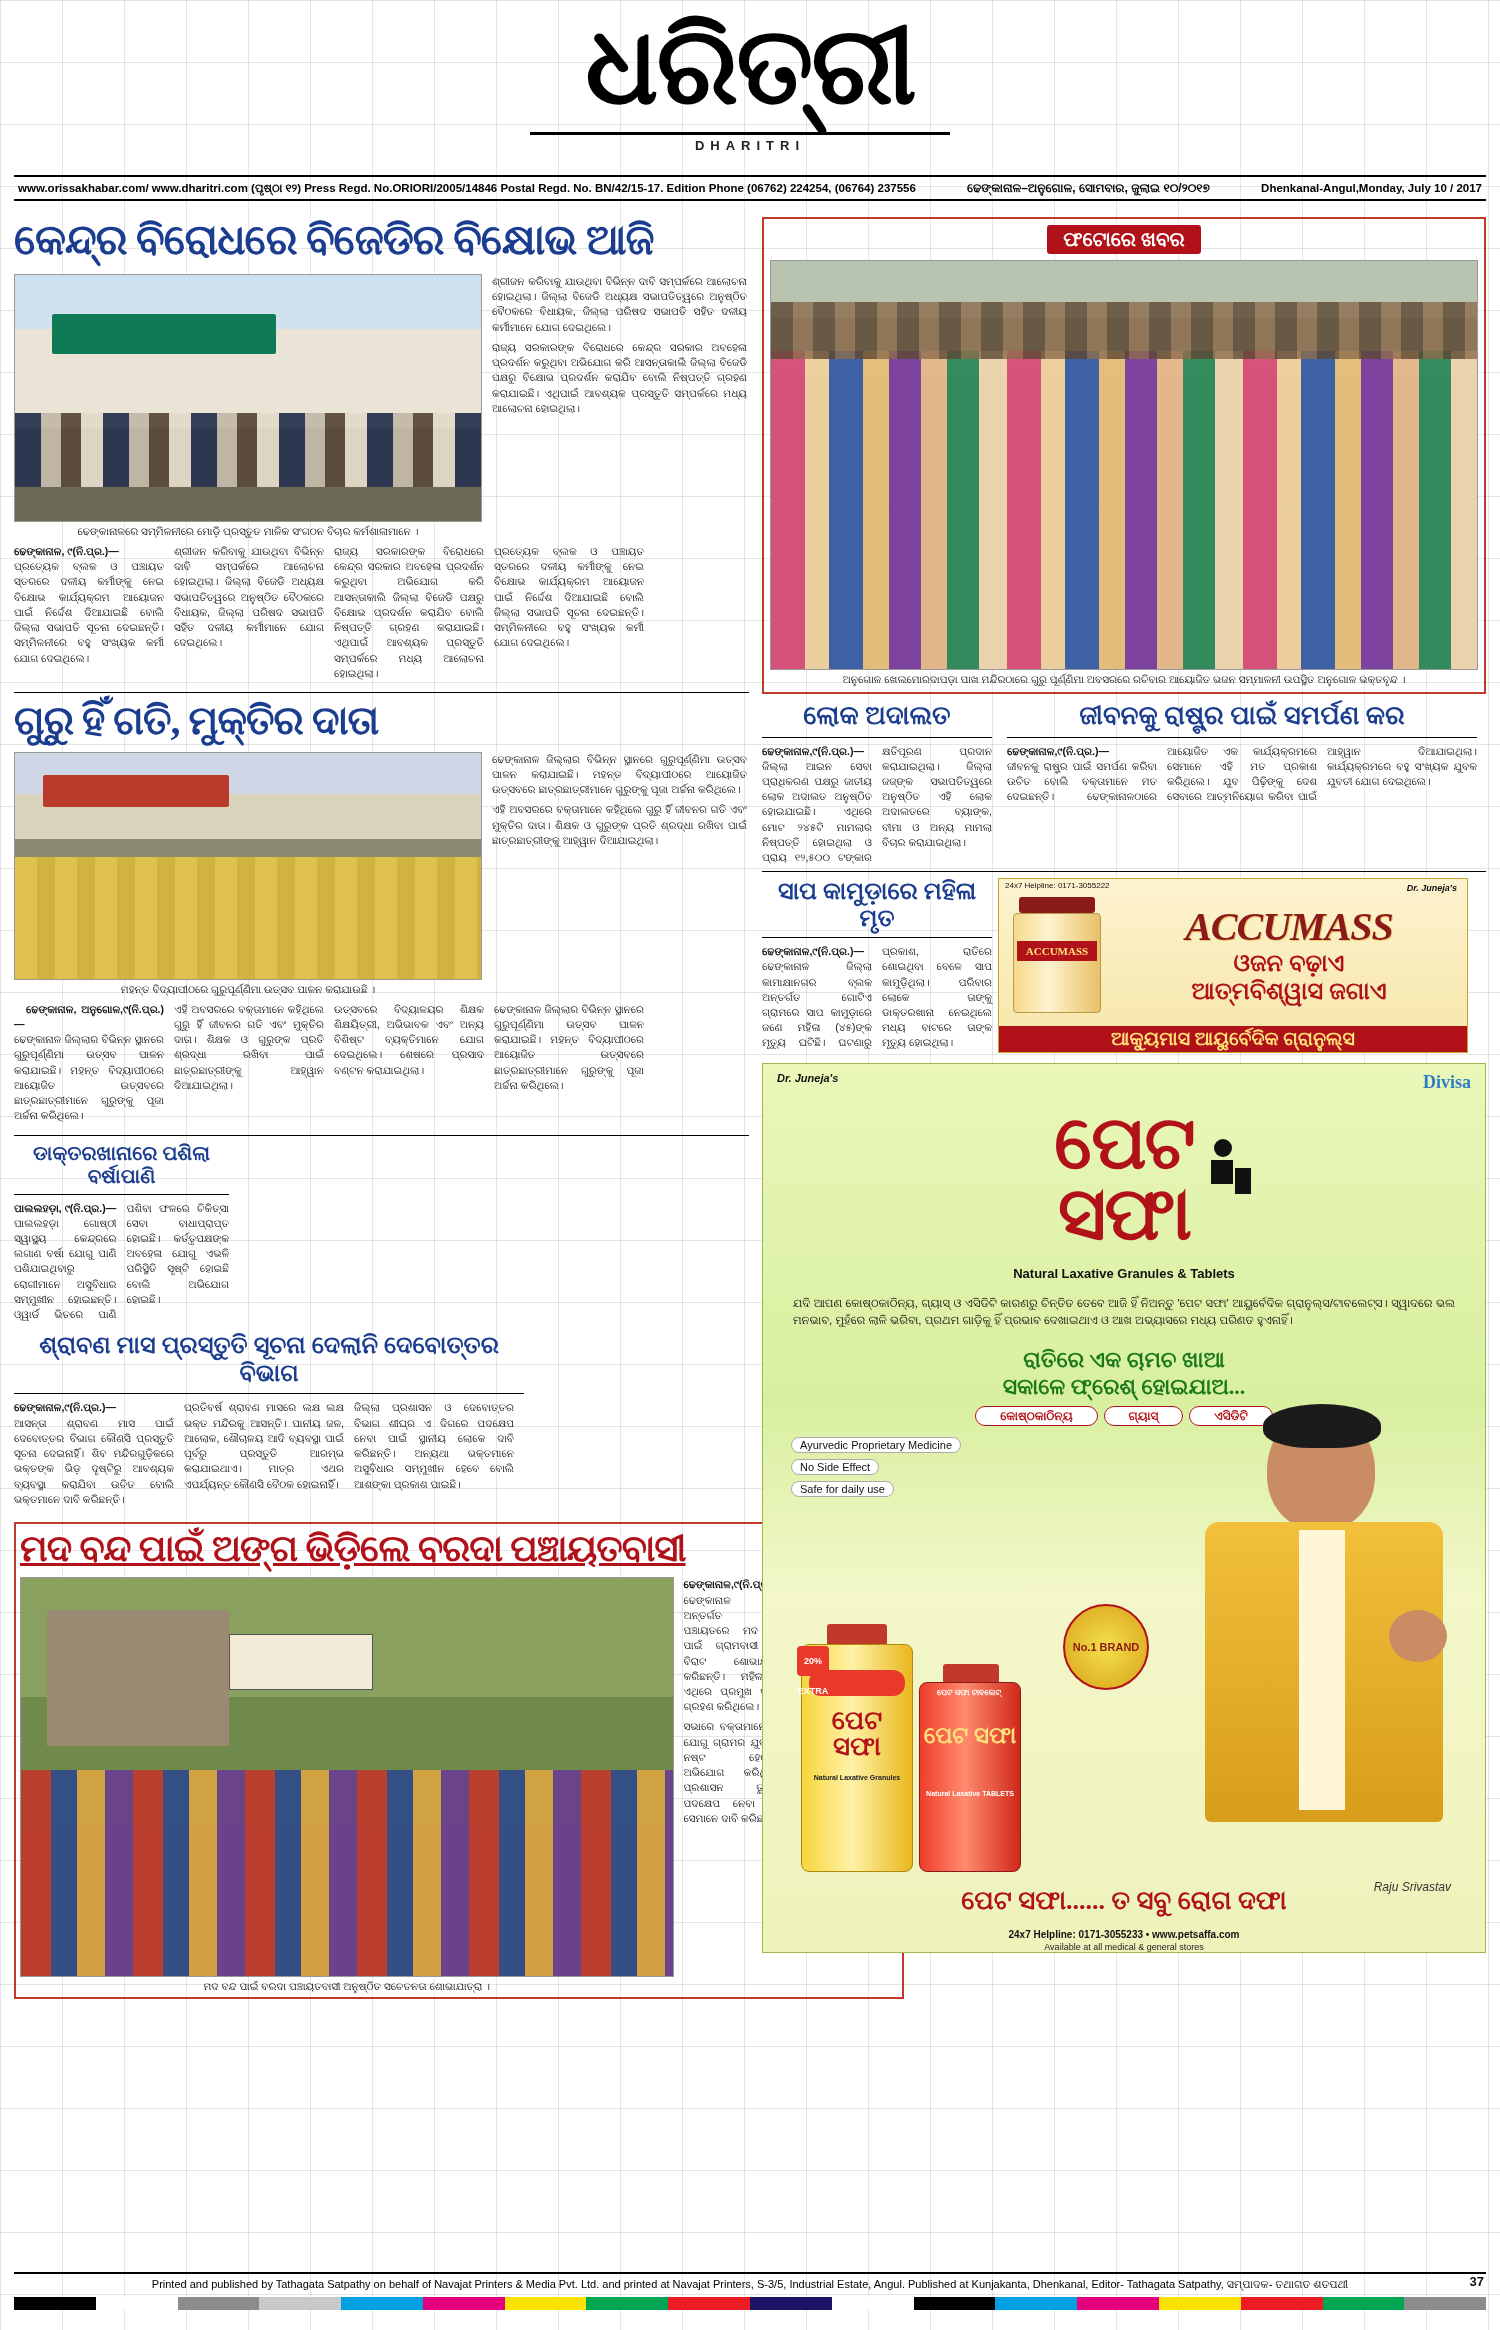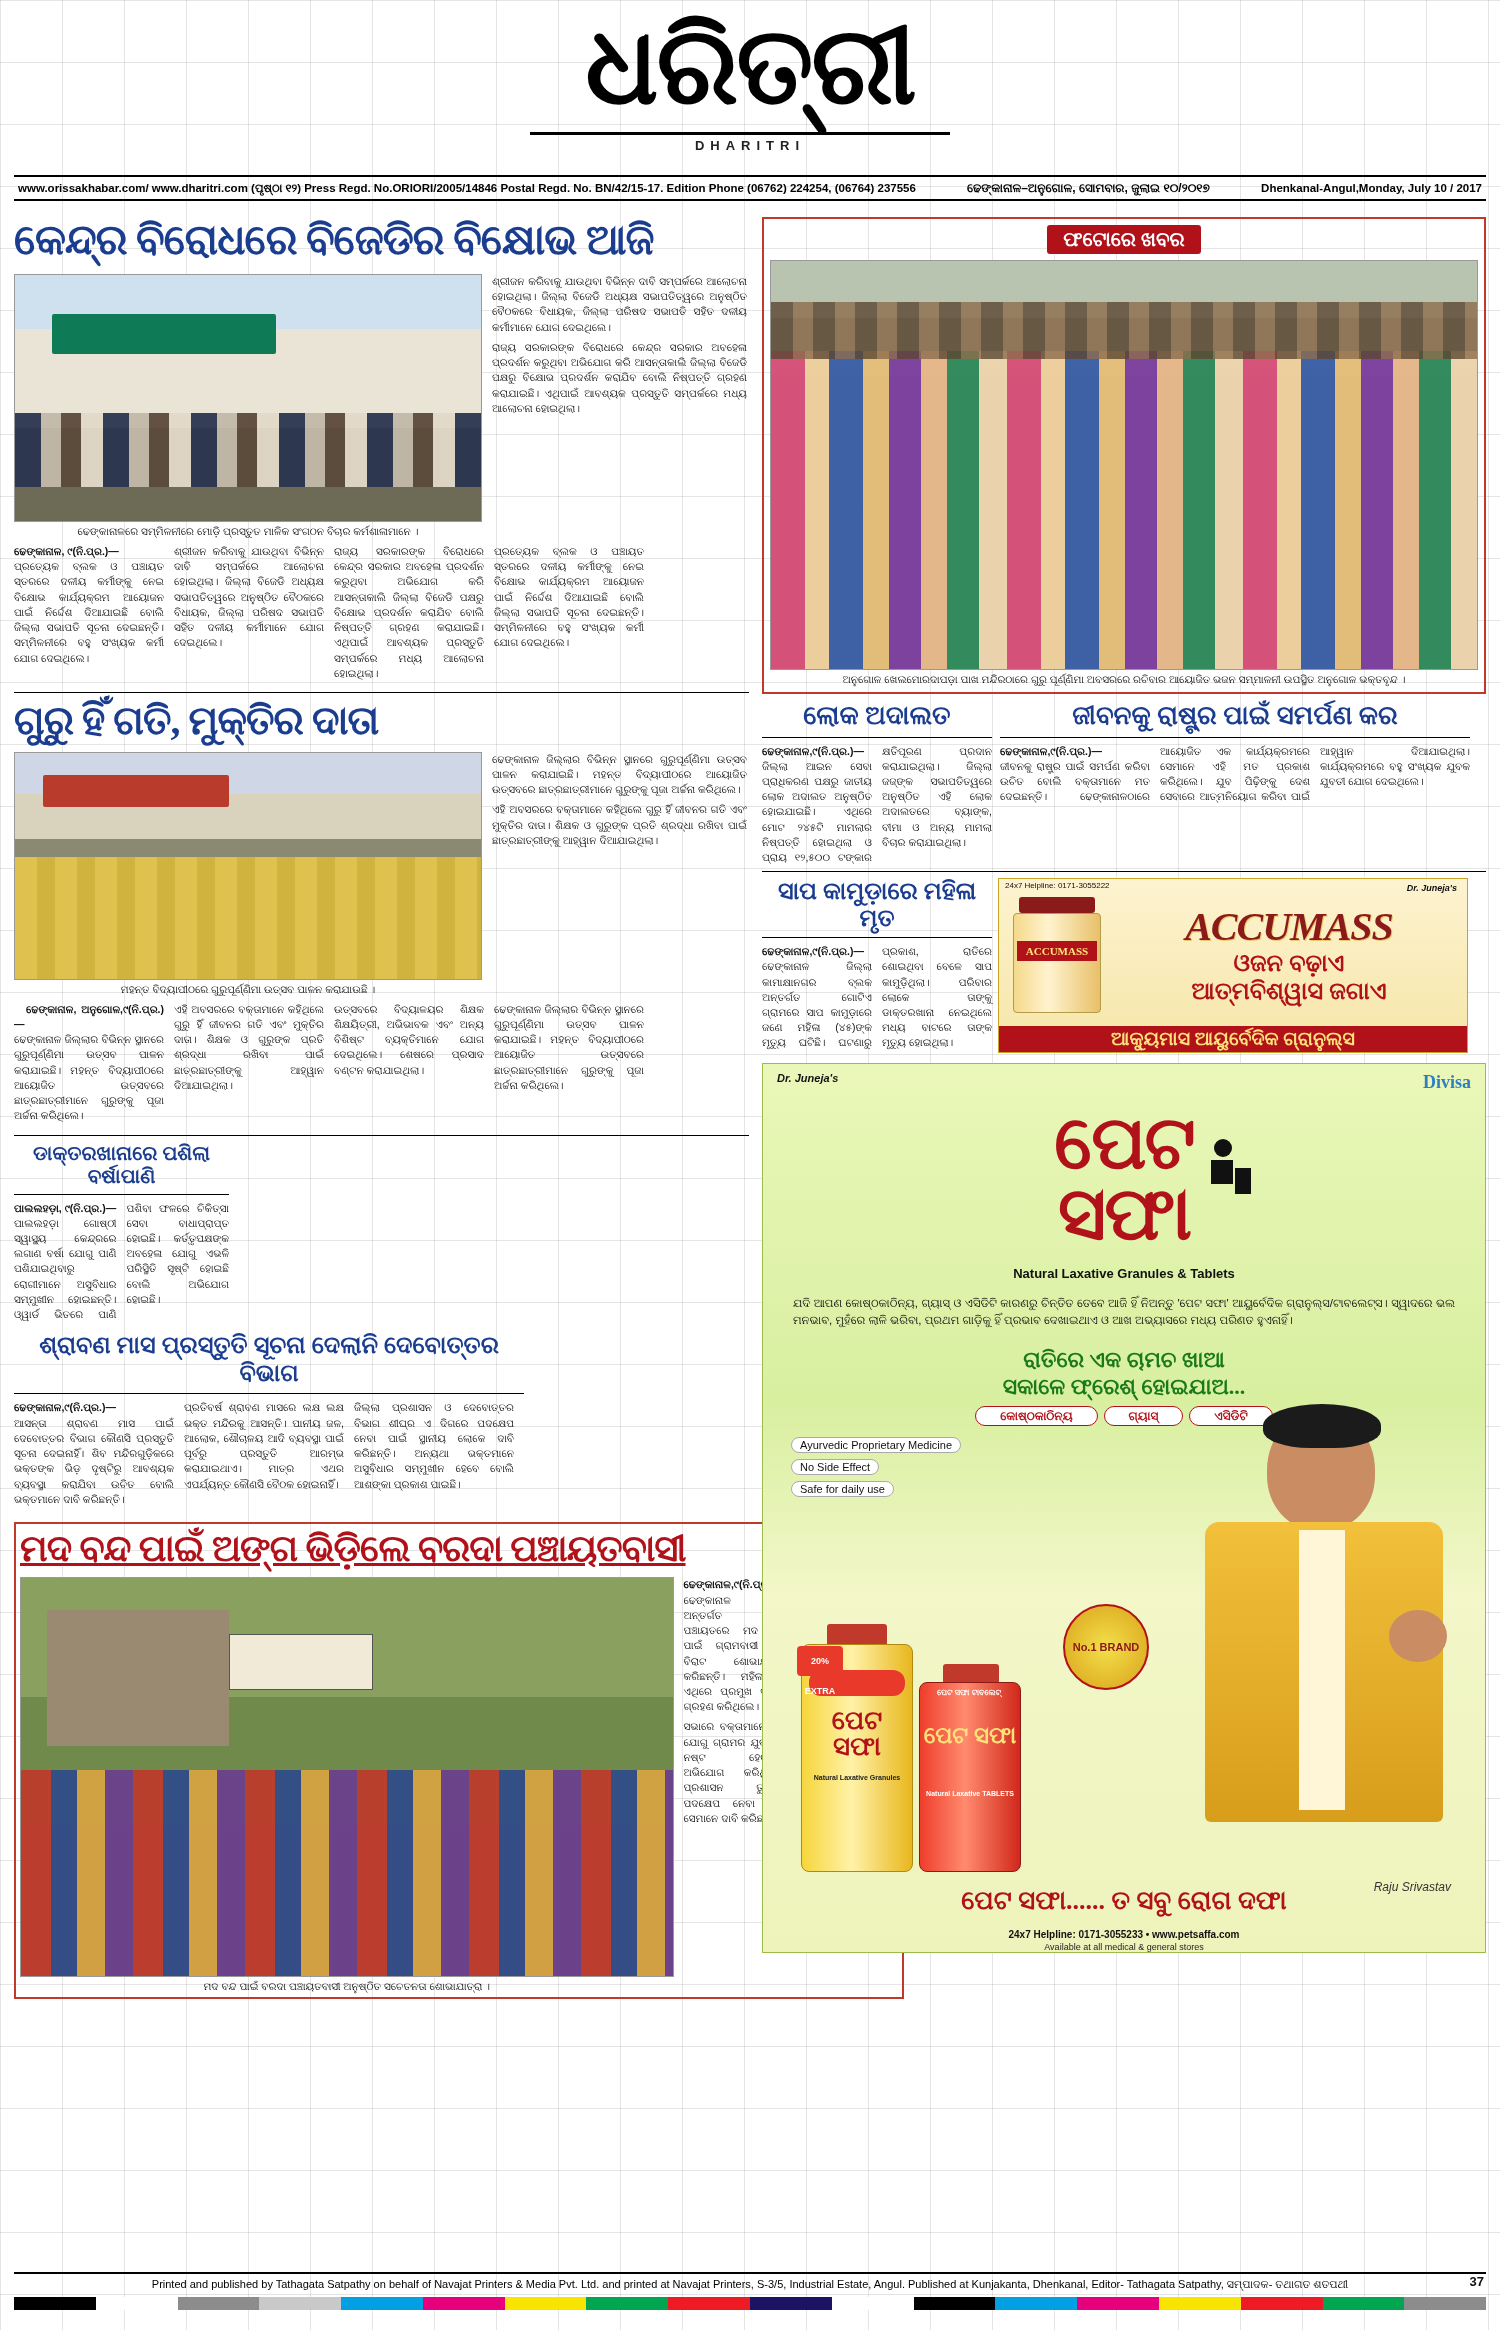--- a/index.html
+++ b/index.html
@@ -308,21 +308,21 @@
               repeating-linear-gradient(90deg,
                 #d94f7a 0 34px, #f2d2a0 34px 58px,
                 #3b5ea8 58px 92px, #e7c07a 92px 118px,
                 #7c3fa0 118px 150px, #e9b98c 150px 176px,
                 #2f8a5c 176px 208px, #f0d6b0 208px 236px);opacity:.95;"></div>
           <div style="position:absolute;left:0;top:10%;width:100%;height:14%;background:repeating-linear-gradient(90deg,#5b4632 0 22px,#8d6c4c 22px 42px);opacity:.8;"></div>
         </div>
         <div class="caption">ଅନୁଗୋଳ ଖେଲମୋରଦାପଡ଼ା ପାଖ ମନ୍ଦିରଠାରେ ଗୁରୁ ପୂର୍ଣ୍ଣିମା ଅବସରରେ ରଚିବାର ଆୟୋଜିତ ଭଜନ ସମ୍ମାଳନୀ ଉପସ୍ଥିତ ଅନୁଗୋଳ ଭକ୍ତବୃନ୍ଦ ।</div>
       </div>
 
-      <div style="display:flex; gap:8px; margin-top:8px;">
+      <div style="display:flex; gap:15px; margin-top:8px;">
         <div style="width:230px;">
           <div class="sec-head" style="text-align:center;">ଲୋକ ଅଦାଲତ</div>
           <div class="hr-thin"></div>
           <div class="body-text" style="column-count:2;">
             <p style="font-weight:bold;display:inline;">ଢେଙ୍କାନାଳ,୯(ନି.ପ୍ର.)—</p>
             <p>ଜିଲ୍ଲା ଆଇନ ସେବା ପ୍ରାଧିକରଣ ପକ୍ଷରୁ ଜାତୀୟ ଲୋକ ଅଦାଲତ ଅନୁଷ୍ଠିତ ହୋଇଯାଇଛି। ଏଥିରେ ମୋଟ ୨୪୫ଟି ମାମଲାର ନିଷ୍ପତ୍ତି ହୋଇଥିଲା ଓ ପ୍ରାୟ ୧୨,୫୦୦ ଟଙ୍କାର କ୍ଷତିପୂରଣ ପ୍ରଦାନ କରାଯାଇଥିଲା। ଜିଲ୍ଲା ଜଜ୍‌ଙ୍କ ସଭାପତିତ୍ୱରେ ଅନୁଷ୍ଠିତ ଏହି ଲୋକ ଅଦାଲତରେ ବ୍ୟାଙ୍କ, ବୀମା ଓ ଅନ୍ୟ ମାମଲା ବିଚାର କରାଯାଇଥିଲା।</p>
           </div>
         </div>
         <div style="width:470px;">
           <div class="sec-head" style="text-align:center;">ଜୀବନକୁ ରାଷ୍ଟ୍ର ପାଇଁ ସମର୍ପଣ କର</div>
@@ -407,21 +407,21 @@
         </div>
 
         <div style="position:absolute; left:300px; top:540px; width:86px; height:86px; background:radial-gradient(#f3e04a,#d9a11a); border-radius:50%; border:2px solid #b1121a; display:flex; align-items:center; justify-content:center; text-align:center; font-size:11px; font-weight:bold; color:#8b1a1a;">No.1 BRAND</div>
 
         <div style="position:absolute; left:30px; bottom:78px; width:130px; height:250px;">
           <div style="position:absolute;left:34px;top:0;width:60px;height:22px;background:#c0392b;border-radius:3px;"></div>
           <div style="position:absolute;left:8px;top:20px;width:112px;height:228px;background:linear-gradient(90deg,#f6d53c,#fff2a8 45%,#e8b71d);border:1px solid #b08a10;border-radius:8px;"></div>
           <div style="position:absolute;left:16px;top:46px;width:96px;height:26px;background:#e8392b;border-radius:12px;"></div>
           <div style="position:absolute;left:14px;top:84px;width:100px;text-align:center;font-family:'Liberation Serif',serif;font-size:26px;font-weight:bold;color:#b1121a;line-height:1;">ପେଟ ସଫା</div>
           <div style="position:absolute;left:10px;top:150px;width:108px;text-align:center;font-size:7px;font-weight:bold;color:#222;">Natural Laxative Granules</div>
-          <div style="position:absolute;left:4px;top:22px;width:46px;height:30px;background:#e8392b;color:#fff;font-size:9px;font-weight:bold;text-align:center;line-height:30px;border-radius:4px;">20% EXTRA</div>
+          <div style="position:absolute;left:4px;top:22px;width:32px;height:30px;background:#e8392b;color:#fff;font-size:9px;font-weight:bold;text-align:center;line-height:30px;border-radius:4px;">20% EXTRA</div>
         </div>
 
         <div style="position:absolute; left:150px; bottom:78px; width:120px; height:210px;">
           <div style="position:absolute;left:30px;top:0;width:56px;height:20px;background:#c0392b;border-radius:3px;"></div>
           <div style="position:absolute;left:6px;top:18px;width:102px;height:190px;background:linear-gradient(90deg,#ef3d2c,#ff8b6e 45%,#d0281a);border:1px solid #8b1a1a;border-radius:8px;"></div>
           <div style="position:absolute;left:10px;top:60px;width:94px;text-align:center;font-family:'Liberation Serif',serif;font-size:23px;font-weight:bold;color:#ffe27a;line-height:1;">ପେଟ ସଫା</div>
           <div style="position:absolute;left:6px;top:126px;width:102px;text-align:center;font-size:7px;font-weight:bold;color:#fff;">Natural Laxative TABLETS</div>
           <div style="position:absolute;left:4px;top:24px;width:104px;text-align:center;font-size:8px;font-weight:bold;color:#fff;">ପେଟ ସଫା ଟାବଲେଟ୍</div>
         </div>
 

